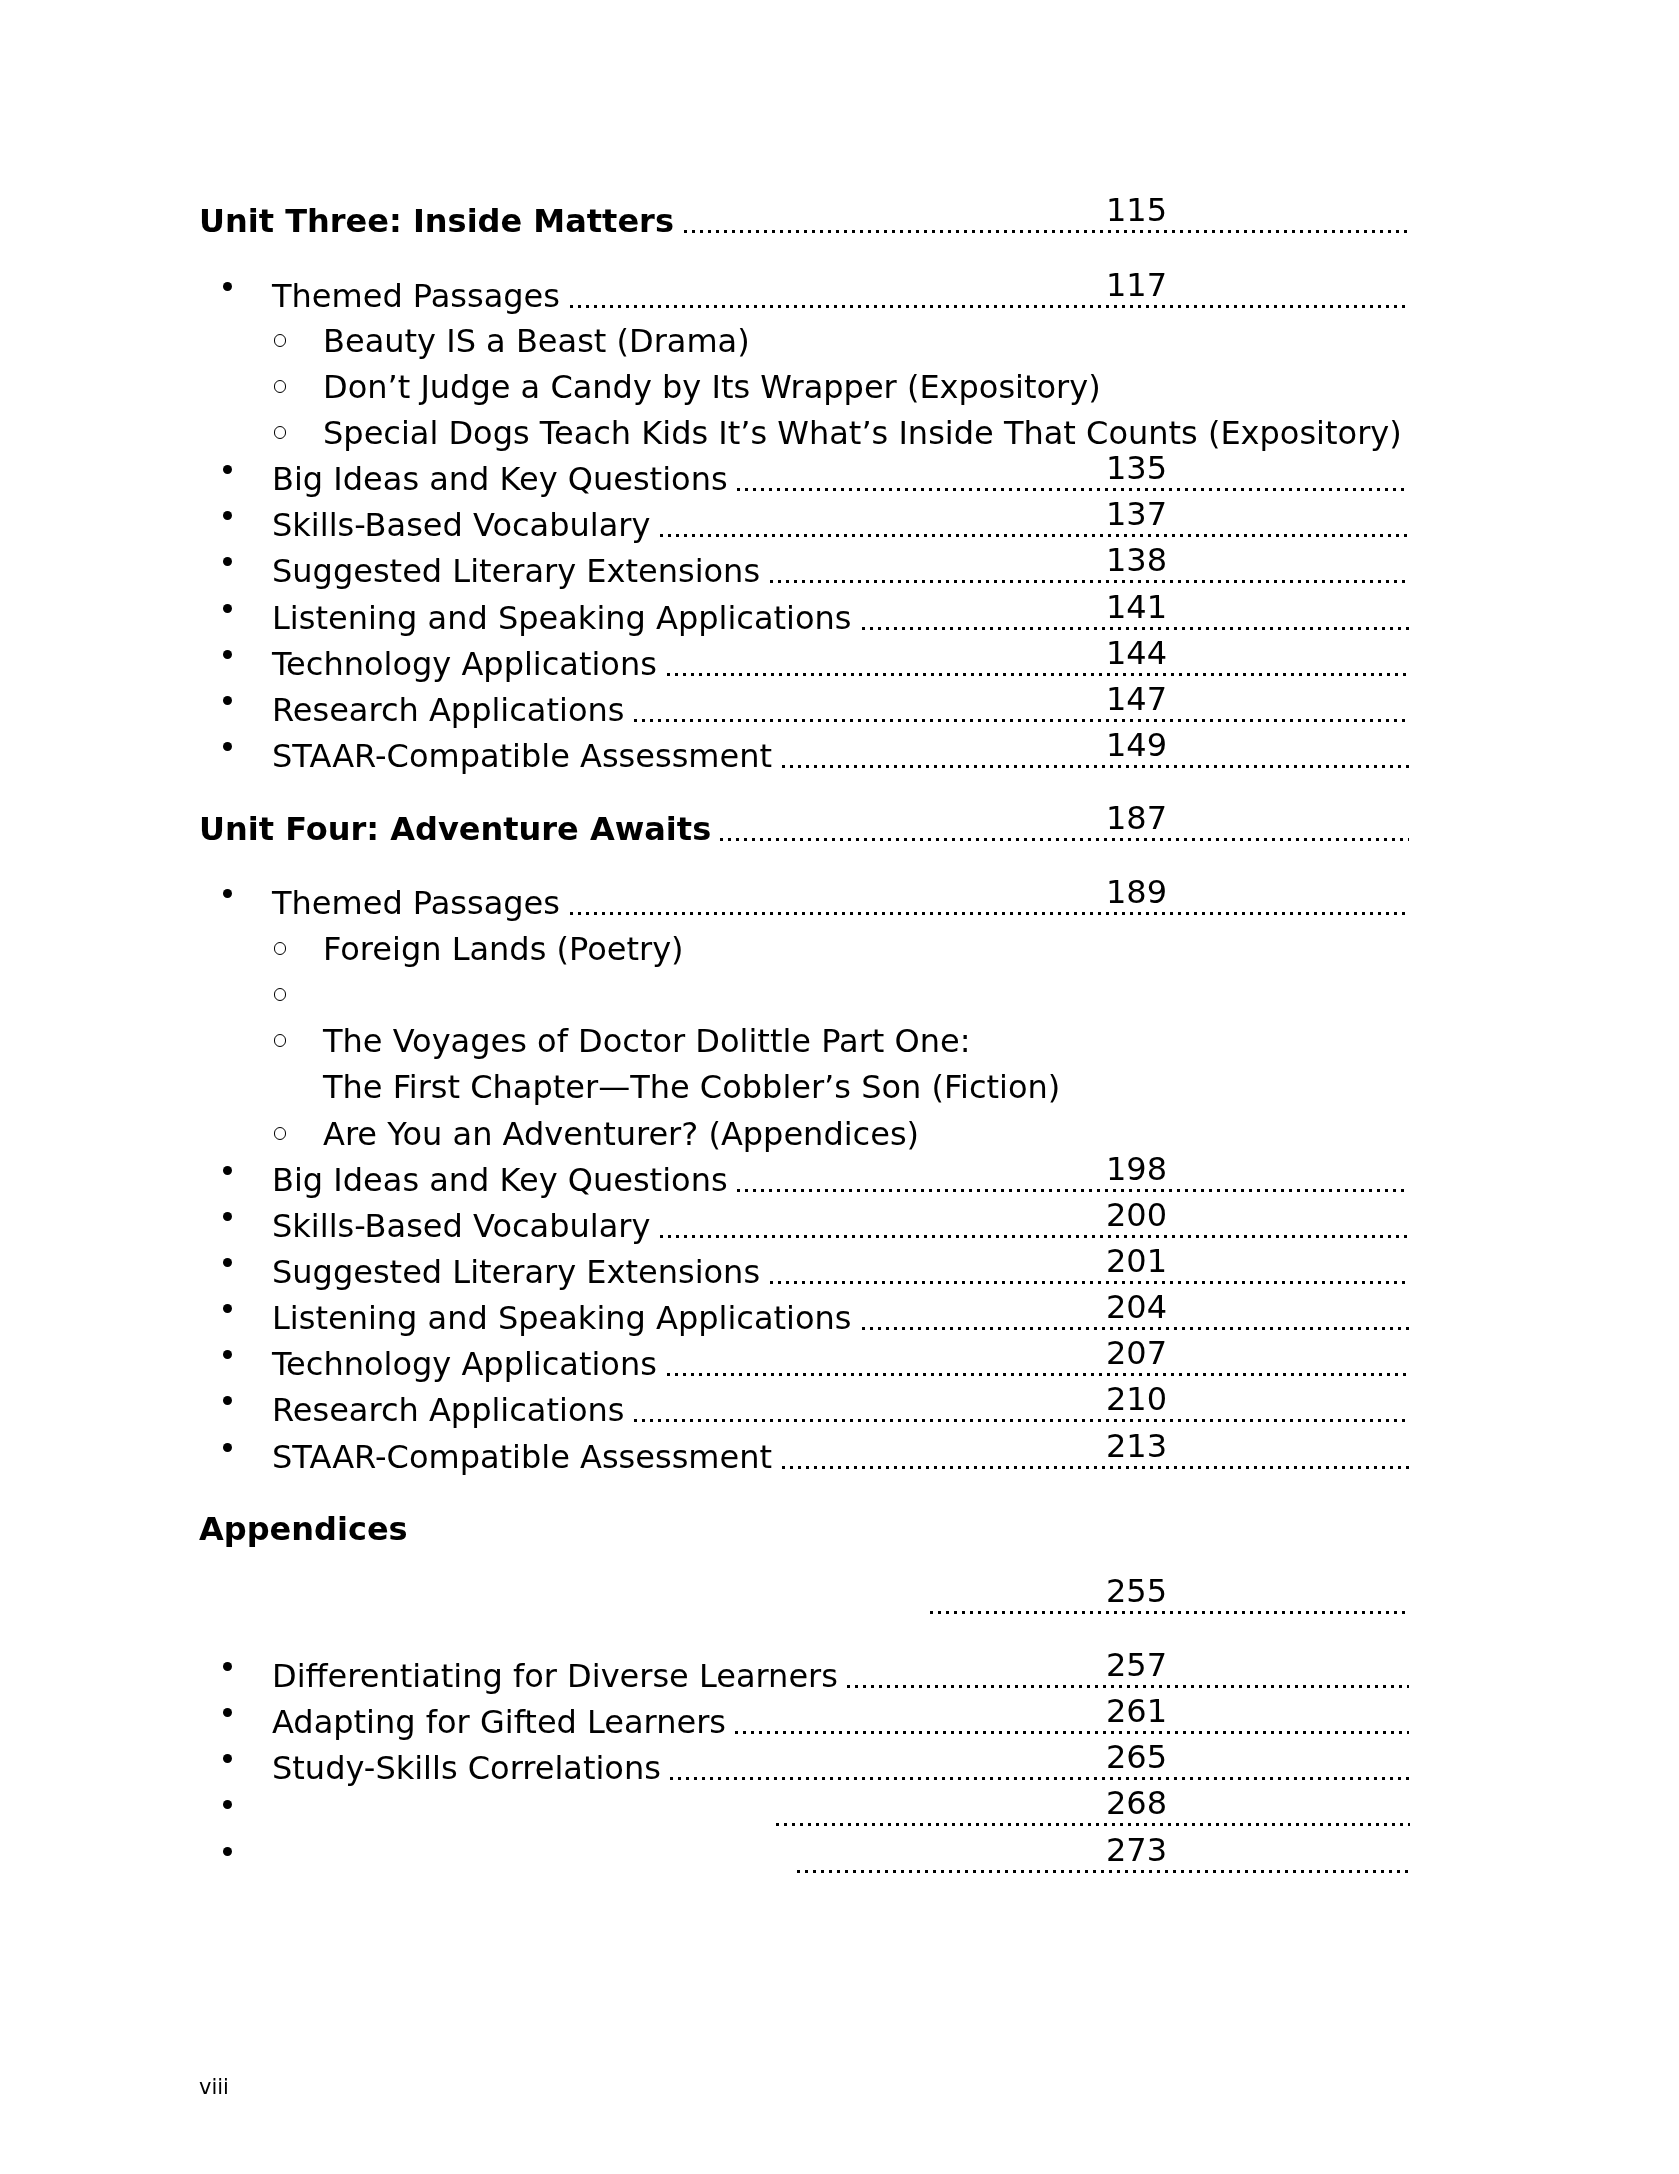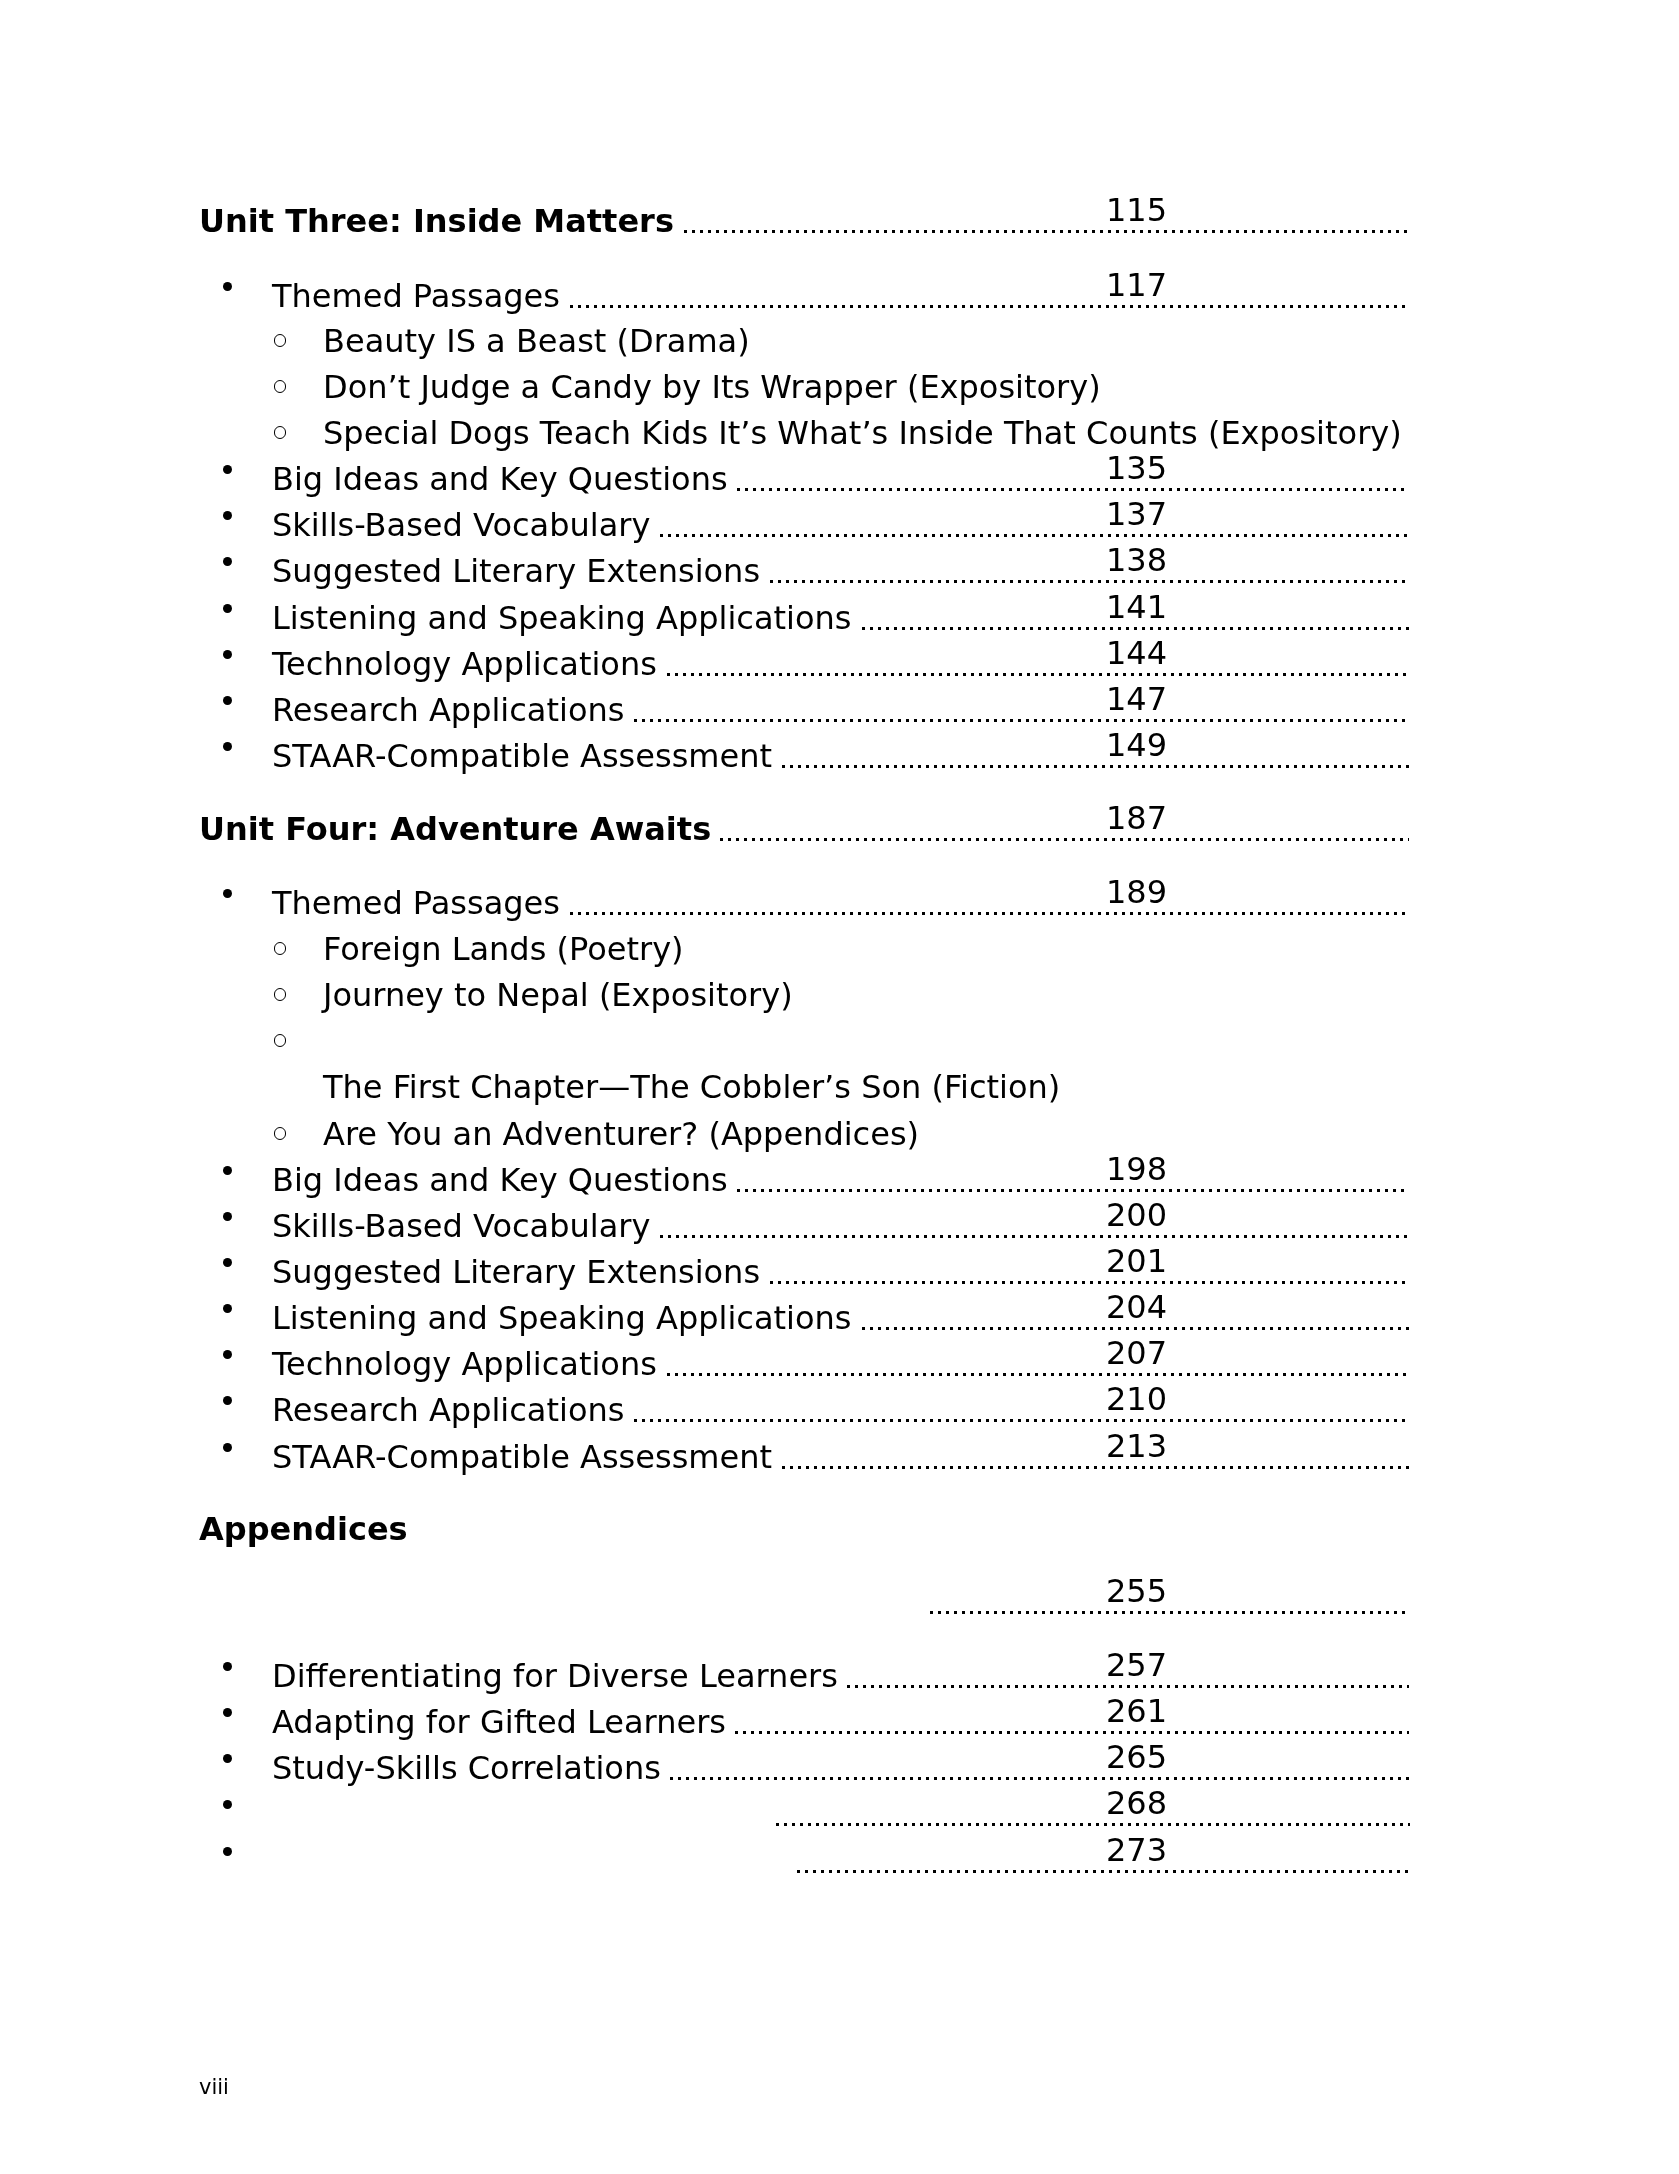--- a/index.html
+++ b/index.html
@@ -96,24 +96,24 @@
       <span class="txt" style="left: 272px;">Themed Passages</span>
       <span class="leader" style="bottom: 3.8px; left: 570px; width: 840px;"></span>
       <span class="pnum">189</span>
     </div>
     <div class="row" style="top: 919px;">
       <span class="circle" style="left: 274px; bottom: 10.4px;"></span>
       <span class="txt" style="left: 323px;">Foreign Lands (Poetry)</span>
     </div>
     <div class="row" style="top: 965px;">
       <span class="circle" style="left: 274px; bottom: 10.4px;"></span>
-      <span class="txt" style="left: 323px;">Journey to Nepal (Expository)</span>
     </div>
     <div class="row" style="top: 1011px;">
       <span class="circle" style="left: 274px; bottom: 10.4px;"></span>
+      <span class="txt" style="left: 323px;">The Voyages of Doctor Dolittle Part One:</span>
     </div>
     <div class="row" style="top: 1057px;">
       <span class="txt" style="left: 323px;">The First Chapter—The Cobbler’s Son (Fiction)</span>
     </div>
     <div class="row" style="top: 1104px;">
       <span class="circle" style="left: 274px; bottom: 10.4px;"></span>
       <span class="txt" style="left: 323px;">Are You an Adventurer? (Appendices)</span>
     </div>
     <div class="row" style="top: 1150px;">
       <span class="bullet" style="left: 223px; bottom: 21px;"></span>

